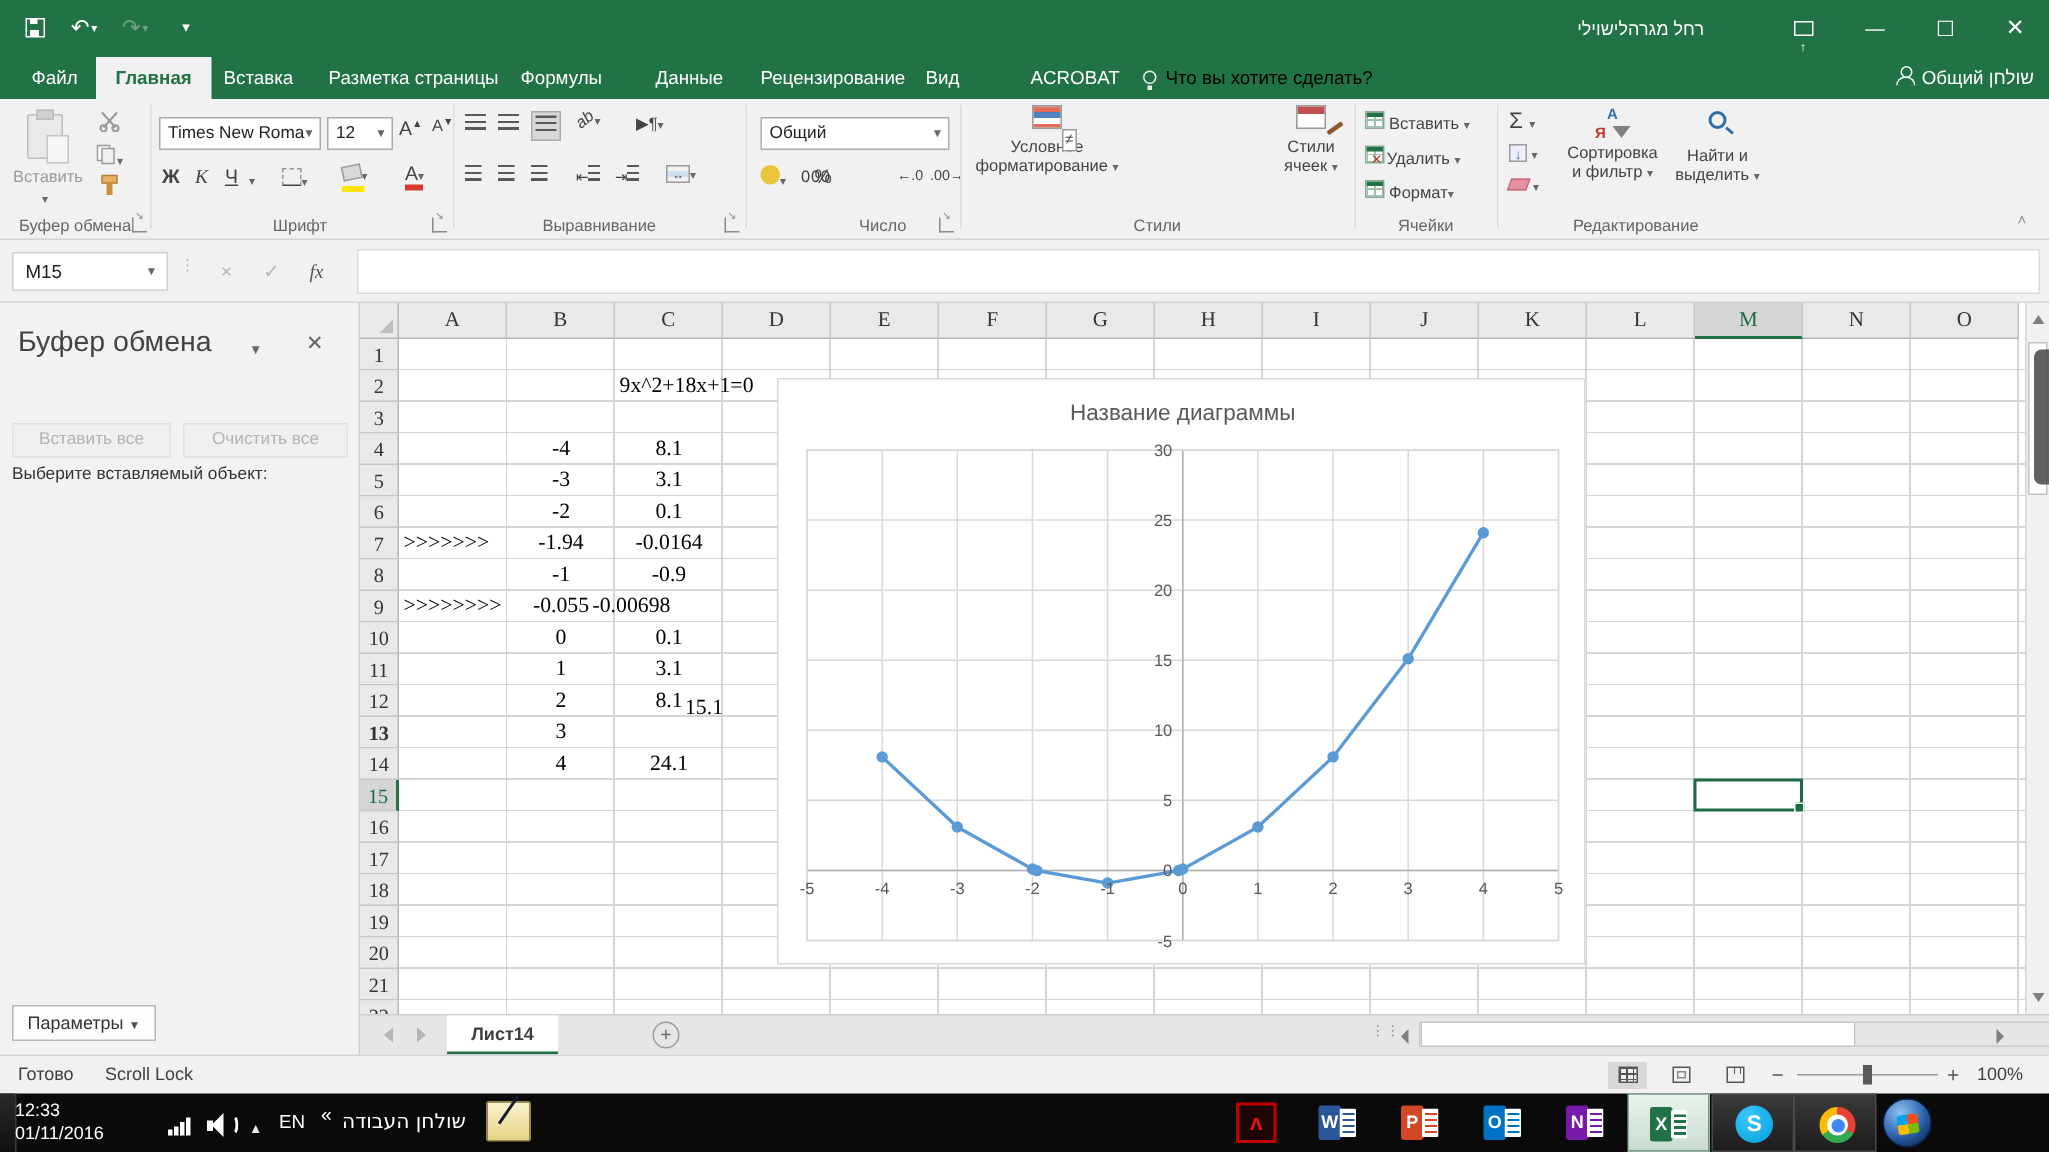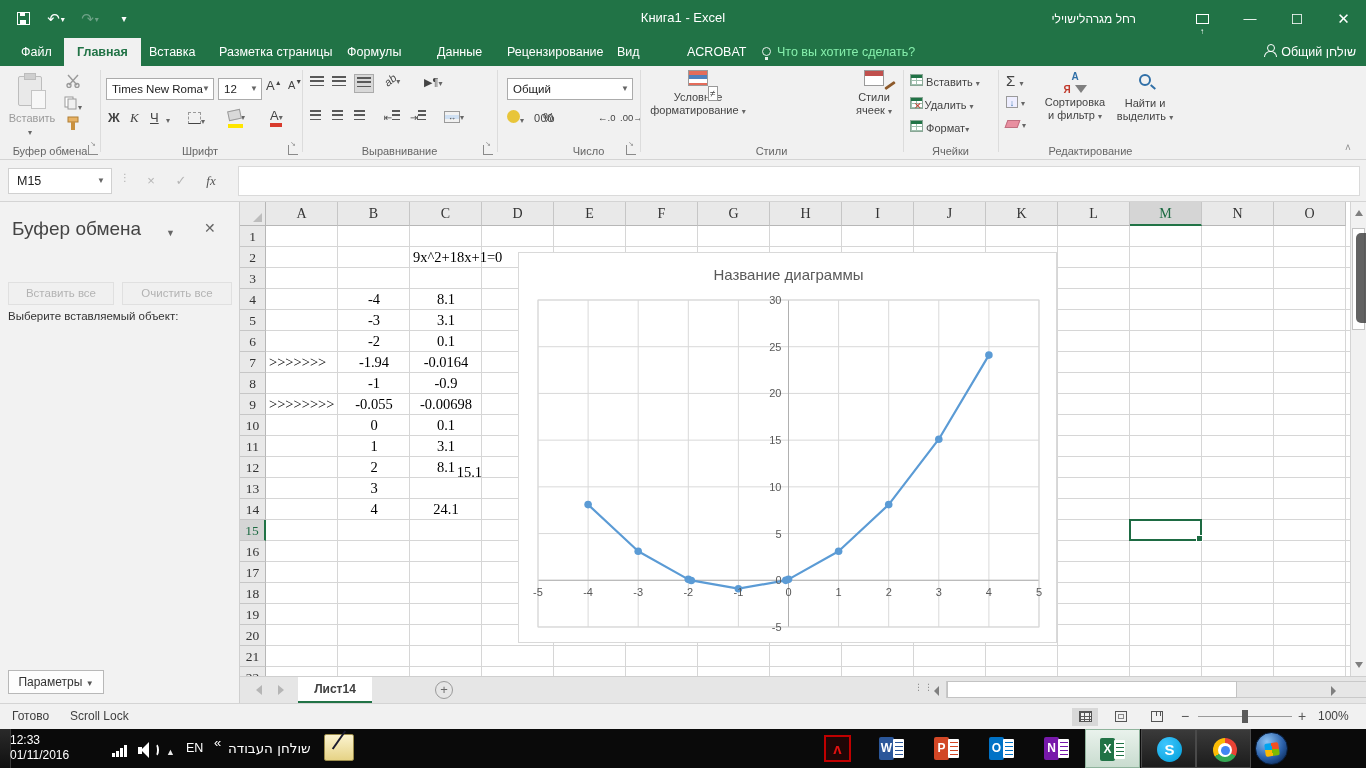--- a/index.html
+++ b/index.html
@@ -19,21 +19,21 @@
   .win-title{top:10px;left:0;width:1366px;text-align:center;font-size:13px;color:#fff;}
   .tb-user{top:12px;right:230px;font-size:12px;color:#fff;direction:rtl;}
   .winbtn{top:0;height:38px;width:46px;color:#fff;text-align:center;line-height:38px;font-size:13px;}
   .ropts{position:absolute;left:16px;top:14px;width:13px;height:10px;border:1px solid #fff;}
   .ropts:before{content:"↑";position:absolute;left:3px;top:-2px;font-size:8px;}
 
   
   .tabrow{left:0;top:38px;width:1366px;height:28px;background:#217346;}
   .rtab{position:absolute;top:0;height:28px;line-height:28px;padding:0 13px;color:#fff;font-size:12.5px;white-space:nowrap;}
   .rtab.active{background:#f1f1f1;color:#217346;font-weight:bold;}
-  .tellme{position:absolute;top:0;height:28px;line-height:28px;color:#86efac;font-size:12.5px;}
+  .tellme{position:absolute;top:0;height:28px;line-height:28px;color:#000000;font-size:12.5px;}
   .bulb{display:inline-block;width:9px;height:9px;border:1.2px solid #e8f1ec;border-radius:50%;position:relative;margin-right:6px;}
   .bulb:after{content:"";position:absolute;left:2.2px;top:9px;width:3px;height:3px;background:#e8f1ec;}
   .share{position:absolute;right:10px;top:0;height:28px;line-height:28px;color:#fff;font-size:12.5px;}
   .person{display:inline-block;position:relative;width:12px;height:12px;margin-right:5px;}
   .person:before{content:"";position:absolute;left:3px;top:0;width:6px;height:6px;border-radius:50%;border:1.2px solid #fff;}
   .person:after{content:"";position:absolute;left:0;top:7px;width:11px;height:5px;border:1.2px solid #fff;border-bottom:none;border-radius:6px 6px 0 0;}
 
   
   .ribbon{left:0;top:66px;width:1366px;height:94px;background:#f1f1f1;border-bottom:1px solid #d4d4d4;font-size:11px;color:#444;}
   .rsep{position:absolute;top:4px;width:1px;height:82px;background:#dcdcdc;}
@@ -162,21 +162,20 @@
 
 <div class="screen">
 
   <div class="abs titlebar">
     <div class="qat-btn" style="left:12px">
         <span class="floppy"></span>
       </div>
     <div class="qat-btn" style="left:44px">↶<span class="dd">▾</span></div>
     <div class="qat-btn qat-dim" style="left:78px">↷<span class="dd">▾</span></div>
     <div class="qat-btn" style="left:112px;font-size:10px">▾<br></div>
-    <div class="abs win-title">Книга1  -  Excel</div>
     <div class="abs tb-user">רחל מגרהלישוילי</div>
     <div class="abs winbtn" style="left:1180px">
         <span class="ropts"></span>
       </div>
     <div class="abs winbtn" style="left:1227px">—</div>
     <div class="abs winbtn" style="left:1274px;font-size:14px">☐</div>
     <div class="abs winbtn" style="left:1321px;width:45px;font-size:15px">✕</div>
   </div>
 
   <div class="abs tabrow">
@@ -344,21 +343,21 @@
         <div class="rowhead" style="top: 66px; height: 21px; line-height: 21px;">3</div>
         <div class="rowhead" style="top: 87px; height: 21px; line-height: 21px;">4</div>
         <div class="rowhead" style="top: 108px; height: 21px; line-height: 21px;">5</div>
         <div class="rowhead" style="top: 129px; height: 21px; line-height: 21px;">6</div>
         <div class="rowhead" style="top: 150px; height: 21px; line-height: 21px;">7</div>
         <div class="rowhead" style="top: 171px; height: 21px; line-height: 21px;">8</div>
         <div class="rowhead" style="top: 192px; height: 21px; line-height: 21px;">9</div>
         <div class="rowhead" style="top: 213px; height: 21px; line-height: 21px;">10</div>
         <div class="rowhead" style="top: 234px; height: 21px; line-height: 21px;">11</div>
         <div class="rowhead" style="top: 255px; height: 21px; line-height: 21px;">12</div>
-        <div class="rowhead" style="top: 276px; height: 21px; line-height: 21px;">13</div>
+        <div class="rowhead" style="top: 276px; height: 21px; line-height: 21px; font-weight: bold;">13</div>
         <div class="rowhead" style="top: 297px; height: 21px; line-height: 21px;">14</div>
         <div class="rowhead sel" style="top: 318px; height: 21px; line-height: 21px;">15</div>
         <div class="rowhead" style="top: 339px; height: 21px; line-height: 21px;">16</div>
         <div class="rowhead" style="top: 360px; height: 21px; line-height: 21px;">17</div>
         <div class="rowhead" style="top: 381px; height: 21px; line-height: 21px;">18</div>
         <div class="rowhead" style="top: 402px; height: 21px; line-height: 21px;">19</div>
         <div class="rowhead" style="top: 423px; height: 21px; line-height: 21px;">20</div>
         <div class="rowhead" style="top: 444px; height: 21px; line-height: 21px;">21</div>
         <div class="rowhead" style="top: 465px; height: 21px; line-height: 21px;">22</div>
       </div>
@@ -370,21 +369,21 @@
         <div class="cell" style="left: 144px; top: 84px; width: 72px; text-align: center;">3.1</div>
         <div class="cell" style="left: 72px; top: 105px; width: 72px; text-align: center;">-2</div>
         <div class="cell" style="left: 144px; top: 105px; width: 72px; text-align: center;">0.1</div>
         <div class="cell" style="left: 0px; top: 126px; text-align: left; padding-left: 3px; white-space: nowrap; width: auto; z-index: 2;">&gt;&gt;&gt;&gt;&gt;&gt;&gt;</div>
         <div class="cell" style="left: 72px; top: 126px; width: 72px; text-align: center;">-1.94</div>
         <div class="cell" style="left: 144px; top: 126px; width: 72px; text-align: center;">-0.0164</div>
         <div class="cell" style="left: 72px; top: 147px; width: 72px; text-align: center;">-1</div>
         <div class="cell" style="left: 144px; top: 147px; width: 72px; text-align: center;">-0.9</div>
         <div class="cell" style="left: 0px; top: 168px; text-align: left; padding-left: 3px; white-space: nowrap; width: auto; z-index: 2;">&gt;&gt;&gt;&gt;&gt;&gt;&gt;&gt;</div>
         <div class="cell" style="left: 72px; top: 168px; width: 72px; text-align: center;">-0.055</div>
-        <div class="cell" style="left: 144px; top: 168px; width: 72px; text-align: center;">-0.00698</div>
+        <div class="cell" style="left: 129px; top: 168px; width: 72px; ">-0.00698</div>
         <div class="cell" style="left: 72px; top: 189px; width: 72px; text-align: center;">0</div>
         <div class="cell" style="left: 144px; top: 189px; width: 72px; text-align: center;">0.1</div>
         <div class="cell" style="left: 72px; top: 210px; width: 72px; text-align: center;">1</div>
         <div class="cell" style="left: 144px; top: 210px; width: 72px; text-align: center;">3.1</div>
         <div class="cell" style="left: 72px; top: 231px; width: 72px; text-align: center;">2</div>
         <div class="cell" style="left: 144px; top: 231px; width: 72px; text-align: center;">8.1</div>
         <div class="cell" style="left: 72px; top: 252px; width: 72px; text-align: center;">3</div>
         <div class="cell" style="left: 144px; top: 236px; width: 72px; text-align: right;">15.1</div>
         <div class="cell" style="left: 72px; top: 273px; width: 72px; text-align: center;">4</div>
         <div class="cell" style="left: 144px; top: 273px; width: 72px; text-align: center;">24.1</div>

